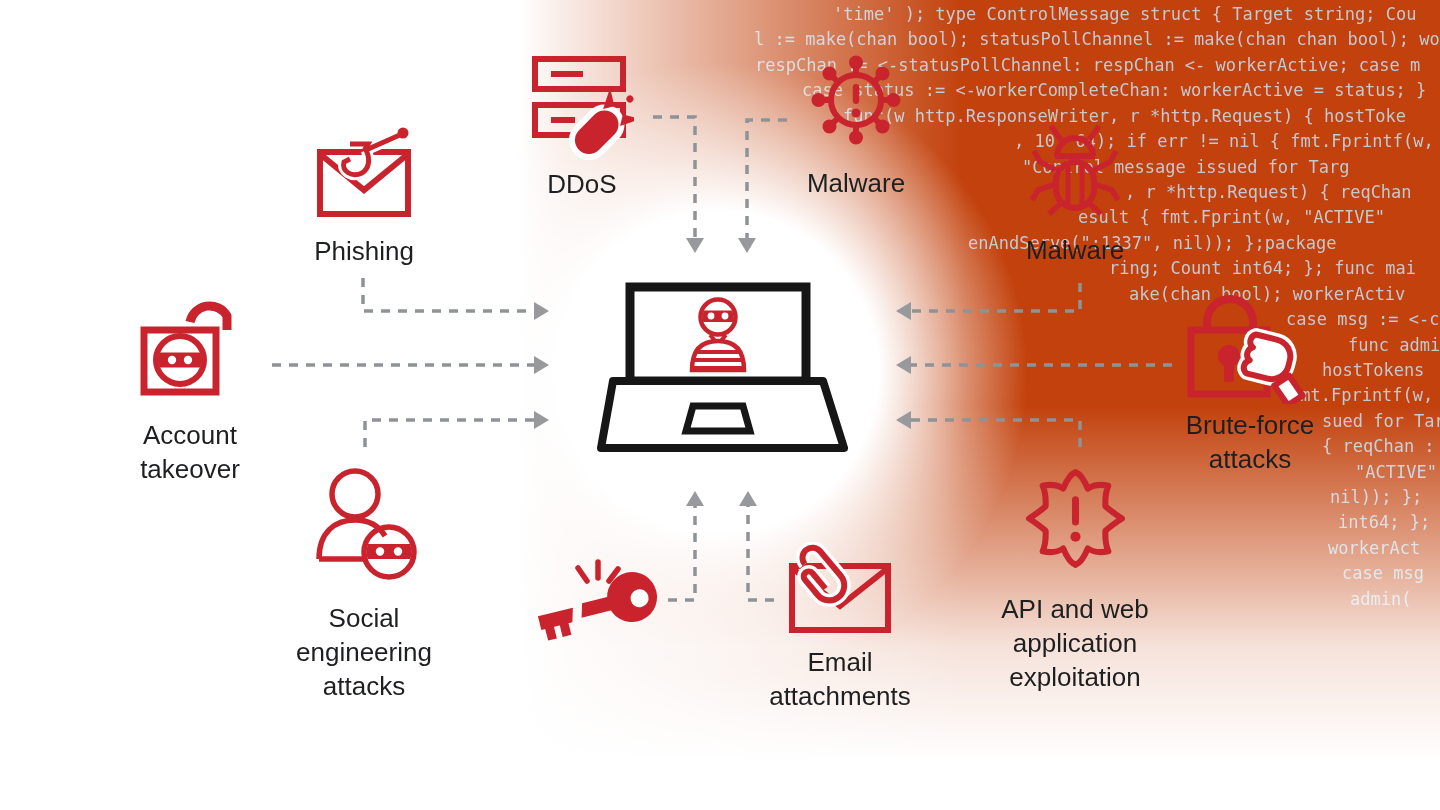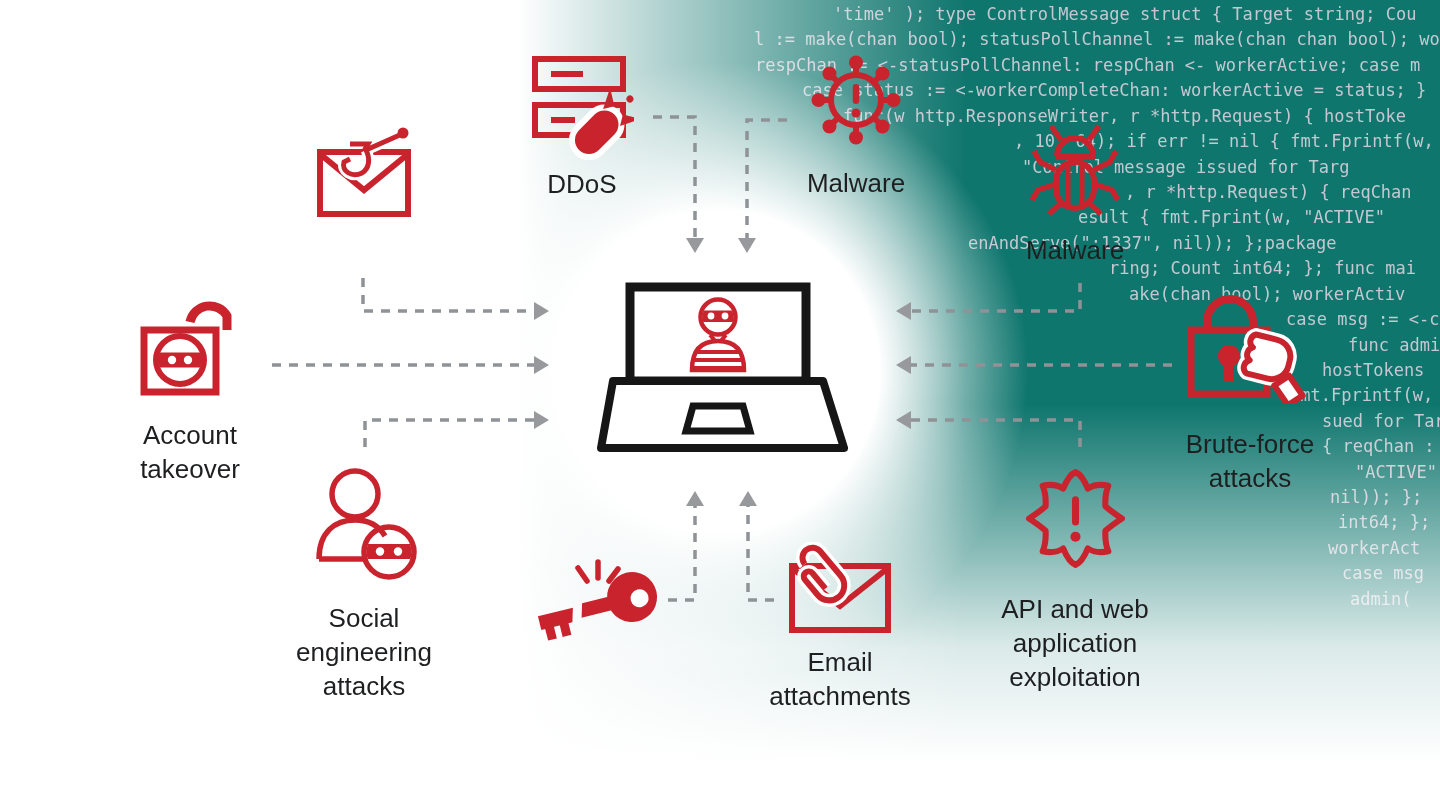--- a/index.html
+++ b/index.html
@@ -1,16 +1,16 @@
 <!DOCTYPE html>
 <html><head>
 <meta charset="utf-8">
 <style>
   html,body{margin:0;padding:0;background:#fff;}
-  .stage{position:relative;width:1440px;height:810px;background:#0f766e;overflow:hidden;
+  .stage{position:relative;width:1440px;height:810px;background:#c2410c;overflow:hidden;
          font-family:"Liberation Sans",sans-serif;}
   
   #code-layer{position:absolute;inset:0;z-index:0;}
   .code-line{position:absolute;white-space:pre;font-family:"DejaVu Sans Mono",monospace;
              font-size:17px;line-height:25px;color:#c3c8d1;}
   .fade-overlay{position:absolute;inset:0;z-index:1;pointer-events:none;
     background:
       radial-gradient(circle 310px at 718px 372px, #fff 52%, rgba(255,255,255,0) 100%),
       linear-gradient(to right, #fff 0%, #fff 36%, rgba(255,255,255,0) 67%),
       linear-gradient(to bottom, rgba(255,255,255,0) 50%, rgba(255,255,255,.85) 80%, #fff 94%);}
@@ -165,20 +165,21 @@
         <path d="M88,8 L52,24"></path>
           <path d="M52,24 C56,32 56,42 48,47 C38,52 27,45 30,36"></path>
       </g>
       <g stroke="#c9242e" stroke-width="5" fill="none">
         <path d="M88,8 L52,24"></path>
         <path d="M36,18 H54 L50,25"></path>
         <path d="M52,24 C56,32 56,42 48,47 C38,52 27,45 30,36 L36,33"></path>
       </g>
       <circle cx="89" cy="7" r="5.5" fill="#c9242e"></circle>
     </svg>
+    <div class="label" style="margin-top:12px">Phishing</div>
   </div>
 
   <div class="card" style="left:995px;top:114px;width:160px">
     <svg width="100" height="104" viewBox="0 0 100 104">
       <g stroke="#c9242e" stroke-width="5.5" fill="none">
         <path d="M36,26 L26,12"></path>
           <path d="M64,26 L74,12"></path>
         <path d="M31,56 L15,48 L9,37"></path>
           <path d="M69,56 L85,48 L91,37"></path>
         <path d="M31,70 L13,76 L7,86"></path>
@@ -218,21 +219,21 @@
       <path class="ic" d="M24,44 V36 A23,23 0 0 1 70,36 V44" stroke-width="8"></path>
       <rect class="ic" x="8" y="44" width="76" height="64" stroke-width="7"></rect>
       <circle cx="46" cy="70" r="11" fill="#c9242e"></circle>
       <rect x="41" y="74" width="10" height="22" rx="2" fill="#c9242e"></rect>
       <g transform="rotate(14 92 80)">
         <path d="M66,54 a7.5,7.5 0 0 0 0,13.3 a7.5,7.5 0 0 0 0,13.3 a7.5,7.5 0 0 0 0,13.4 L88,94 a17,17 0 0 0 17,-17 v-5 a17,17 0 0 0 -17,-18 Z" fill="#fff" stroke="#fff" stroke-width="13" stroke-linejoin="round"></path>
         <path d="M66,54 a7.5,7.5 0 0 0 0,13.3 a7.5,7.5 0 0 0 0,13.3 a7.5,7.5 0 0 0 0,13.4 L88,94 a17,17 0 0 0 17,-17 v-5 a17,17 0 0 0 -17,-18 Z" fill="#fff" stroke="#c9242e" stroke-width="6" stroke-linejoin="round"></path>
         <path d="M108,86 L126,102 L114,115 L96,99 Z" fill="#fff" stroke="#c9242e" stroke-width="6" stroke-linejoin="round"></path>
       </g>
     </svg>
-    <div class="label" style="margin-top:23px">Brute-force
+    <div class="label" style="margin-top:4px">Brute-force
 attacks</div>
   </div>
 
   <div class="card" style="left:279px;top:466px;width:170px">
     <svg width="110" height="116" viewBox="0 0 110 116">
       <defs>
           <clipPath id="seFace">
             <circle cx="80" cy="86" r="22.5"></circle>
           </clipPath>
         </defs>

